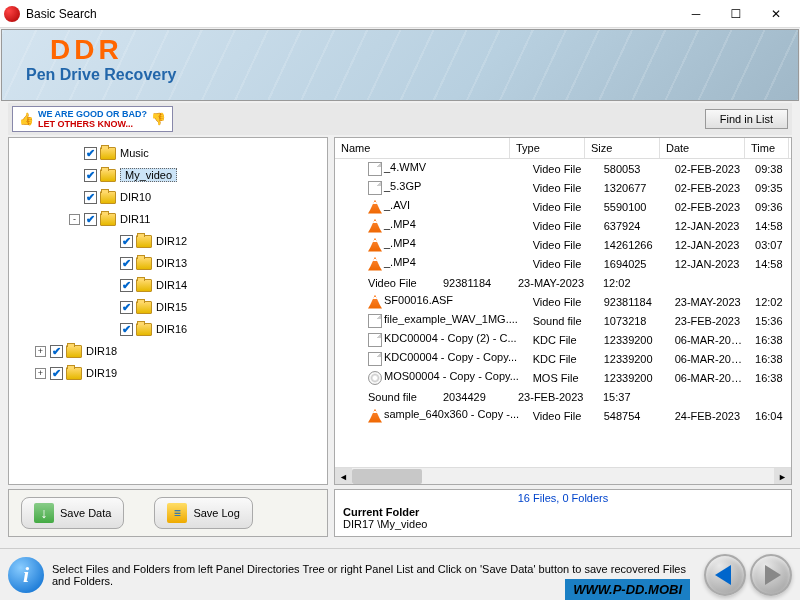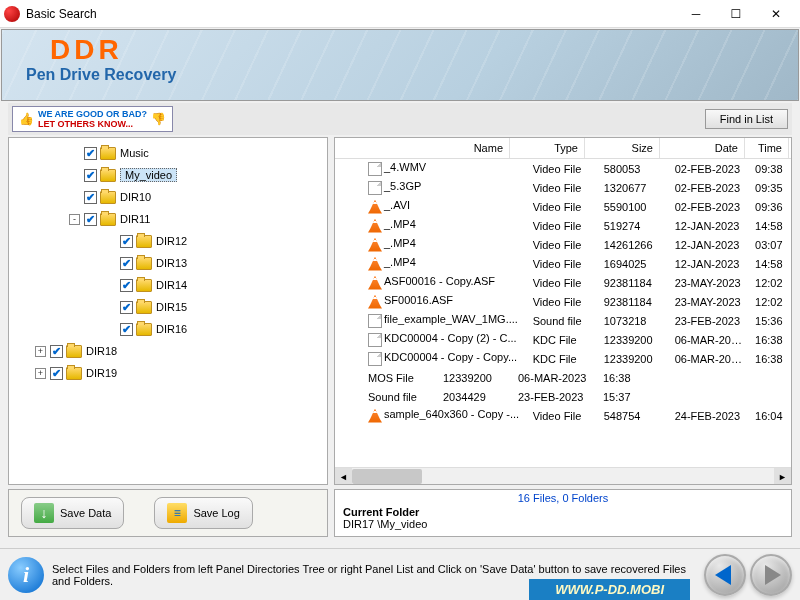--- a/index.html
+++ b/index.html
@@ -24,21 +24,21 @@
 .tree { padding: 4px 0; font-size: 11px; }
 .treeitem { display: flex; align-items: center; height: 22px; padding-left: 4px; cursor: pointer; white-space: nowrap; }
 .treeitem.selected .label { background: #cce4f7; border: 1px dotted #666; padding: 0 4px; }
 .expander { width: 11px; height: 11px; border: 1px solid #888; display: inline-flex; align-items: center; justify-content: center; font-size: 9px; line-height: 1; margin-right: 4px; background: #fff; color: #333; }
 .noexpander { width: 13px; margin-right: 2px; }
 .checkbox { width: 13px; height: 13px; border: 1px solid #666; background: #fff; margin-right: 3px; display: inline-flex; align-items: center; justify-content: center; color: #06c; font-size: 11px; font-weight: bold; }
 .folder-icon { width: 16px; height: 13px; background: linear-gradient(#ffd96b, #e6b800); border: 1px solid #c09020; border-radius: 1px; margin-right: 4px; position: relative; }
 .folder-icon::before { content: ''; position: absolute; top: -3px; left: 0; width: 6px; height: 3px; background: #ffd96b; border: 1px solid #c09020; border-bottom: none; }
 .listpanel { flex: 1; background: #fff; border: 1px solid #aaa; display: flex; flex-direction: column; overflow: hidden; }
 .listhead { display: flex; background: #fff; border-bottom: 1px solid #ddd; flex-shrink: 0; }
-.listhead .col { font-size: 11px; padding: 4px 6px; border-right: 1px solid #e0e0e0; text-align: right; }
+.listhead .col { font-size: 11px; padding: 4px 6px; border-right: 1px solid #e0e0e0; }
 .listbody { flex: 1; overflow-y: auto; overflow-x: auto; padding-left: 27px; }
 .row { display: flex; font-size: 11px; height: 19px; align-items: center; cursor: pointer; }
 .row .cell { padding: 0 6px; overflow: hidden; white-space: nowrap; text-overflow: ellipsis; }
 .fileicon { width: 14px; height: 14px; display: inline-block; vertical-align: middle; margin-right: 2px; border: 1px solid #999; background: #fff; position: relative; }
 .fileicon.page::after { content: ''; position: absolute; top: 0; right: 0; width: 4px; height: 4px; background: linear-gradient(135deg, #fff 50%, #ccc 50%); }
 .fileicon.vlc { background: linear-gradient(#ff8833, #ee6600); clip-path: polygon(50% 0, 85% 75%, 100% 100%, 0 100%, 15% 75%); border: none; }
 .fileicon.vlc::before { content: ''; position: absolute; top: 2px; left: 4px; right: 4px; height: 2px; background: #fff; }
 .fileicon.disc { border-radius: 50%; background: radial-gradient(circle, #fff 20%, #ccc 40%, #fff 60%, #aaa 100%); }
 .hscroll { height: 17px; background: #f0f0f0; border-top: 1px solid #ddd; position: relative; flex-shrink: 0; }
 .hscroll .arrow { position: absolute; width: 17px; height: 17px; background: #e0e0e0; display: flex; align-items: center; justify-content: center; font-size: 9px; cursor: pointer; }
@@ -55,21 +55,21 @@
 .statcount { font-size: 11px; color: #0044cc; text-align: center; }
 .statlabel { font-size: 11px; font-weight: bold; margin-top: 2px; }
 .statpath { font-size: 11px; }
 .footer { position: absolute; bottom: 0; left: 0; right: 0; height: 52px; background: #f0f0f0; display: flex; align-items: center; padding: 0 8px; border-top: 1px solid #ccc; }
 .infoico { width: 36px; height: 36px; border-radius: 50%; background: radial-gradient(circle at 35% 30%, #8cf, #06c); display: flex; align-items: center; justify-content: center; color: #fff; font-size: 22px; font-weight: bold; font-style: italic; font-family: Georgia, serif; margin-right: 8px; flex-shrink: 0; }
 .footertext { font-size: 11px; flex: 1; padding-right: 8px; }
 .navbtn { width: 42px; height: 42px; border-radius: 50%; background: radial-gradient(circle at 35% 25%, #e8e8e8, #999); border: 2px solid #aaa; display: flex; align-items: center; justify-content: center; cursor: pointer; margin-left: 4px; box-shadow: inset 0 2px 4px rgba(255,255,255,0.6), 0 2px 4px rgba(0,0,0,0.2); }
 .navbtn .tri { width: 0; height: 0; border-top: 10px solid transparent; border-bottom: 10px solid transparent; }
 .navbtn.back .tri { border-right: 16px solid #0066cc; margin-left: -4px; }
 .navbtn.fwd .tri { border-left: 16px solid #888; margin-left: 4px; }
-.website { position: absolute; bottom: 0; right: 110px; background: #1a7fc4; color: #fef9c3; font-size: 13px; font-weight: bold; font-style: italic; padding: 3px 26px; }
+.website { position: absolute; bottom: 0; right: 110px; background: #1a7fc4; color: #000000; font-size: 13px; font-weight: bold; font-style: italic; padding: 3px 8px; }
 .c-name { width: 175px; } .c-type { width: 75px; } .c-size { width: 75px; } .c-date { width: 85px; } .c-time { width: 44px; }
 ::-webkit-scrollbar { width: 17px; height: 17px; }
 ::-webkit-scrollbar-track { background: #f0f0f0; }
 ::-webkit-scrollbar-thumb { background: #c8c8c8; border-radius: 2px; }
 ::-webkit-scrollbar-button { background: #e0e0e0; height: 17px; }
 </style>
 </head>
 <body>
 
 <div class="titlebar">
@@ -194,40 +194,39 @@
         <div class="row">
           <div class="cell c-name"><span class="fileicon vlc"></span>_.AVI</div>
           <div class="cell c-type">Video File</div>
           <div class="cell c-size">5590100</div>
           <div class="cell c-date">02-FEB-2023</div>
           <div class="cell c-time">09:36</div>
         </div>
         <div class="row">
           <div class="cell c-name"><span class="fileicon vlc"></span>_.MP4</div>
           <div class="cell c-type">Video File</div>
-          <div class="cell c-size">519274</div>
+          <div class="cell c-size">637924</div>
           <div class="cell c-date">12-JAN-2023</div>
           <div class="cell c-time">14:58</div>
         </div>
         <div class="row">
           <div class="cell c-name"><span class="fileicon vlc"></span>_.MP4</div>
           <div class="cell c-type">Video File</div>
           <div class="cell c-size">14261266</div>
           <div class="cell c-date">12-JAN-2023</div>
           <div class="cell c-time">03:07</div>
         </div>
         <div class="row">
           <div class="cell c-name"><span class="fileicon vlc"></span>_.MP4</div>
           <div class="cell c-type">Video File</div>
           <div class="cell c-size">1694025</div>
           <div class="cell c-date">12-JAN-2023</div>
           <div class="cell c-time">14:58</div>
         </div>
         <div class="row">
-          <div class="cell c-name"><span class="fileicon vlc"></span>ASF00016 - Copy.ASF</div>
           <div class="cell c-type">Video File</div>
           <div class="cell c-size">92381184</div>
           <div class="cell c-date">23-MAY-2023</div>
           <div class="cell c-time">12:02</div>
         </div>
         <div class="row">
           <div class="cell c-name"><span class="fileicon vlc"></span>SF00016.ASF</div>
           <div class="cell c-type">Video File</div>
           <div class="cell c-size">92381184</div>
           <div class="cell c-date">23-MAY-2023</div>
@@ -248,20 +247,21 @@
           <div class="cell c-time">16:38</div>
         </div>
         <div class="row">
           <div class="cell c-name"><span class="fileicon page"></span>KDC00004 - Copy - Copy...</div>
           <div class="cell c-type">KDC File</div>
           <div class="cell c-size">12339200</div>
           <div class="cell c-date">06-MAR-2023</div>
           <div class="cell c-time">16:38</div>
         </div>
         <div class="row">
+          <div class="cell c-name"><span class="fileicon disc"></span>MOS00004 - Copy - Copy...</div>
           <div class="cell c-type">MOS File</div>
           <div class="cell c-size">12339200</div>
           <div class="cell c-date">06-MAR-2023</div>
           <div class="cell c-time">16:38</div>
         </div>
         <div class="row">
           <div class="cell c-type">Sound file</div>
           <div class="cell c-size">2034429</div>
           <div class="cell c-date">23-FEB-2023</div>
           <div class="cell c-time">15:37</div>

